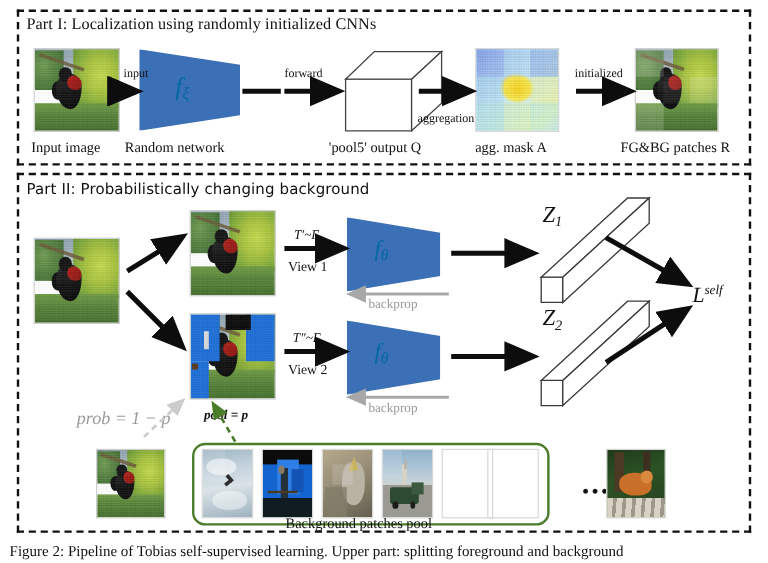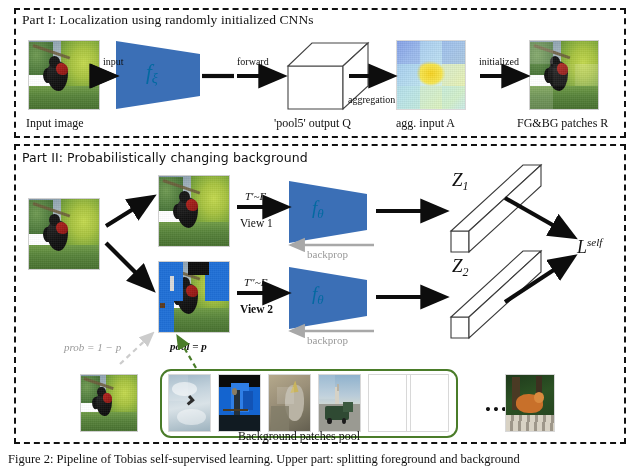--- a/index.html
+++ b/index.html
@@ -120,20 +120,21 @@
     <div class="bird-head"></div>
       <div class="bird-red"></div>
     <div class="noise"></div>
   </div>
   <div class="lbl cap" style="left:26px;top:116px;">Input image</div>
 
   <div class="trap" id="trap-xi"></div>
   <div class="trap-lbl" id="lbl-fxi">
     <span>f</span><span class="sub">ξ</span>
   </div>
+  <div class="lbl cap" style="left:104px;top:116px;">Random network</div>
 
   <div class="cube" style="left:286px;top:40px;">
     <svg width="86" height="72" viewBox="0 0 86 72">
       <g fill="#ffffff" stroke="#444" stroke-width="1.1">
         <polygon points="2,26 2,69 57,69 57,26"></polygon>
         <polygon points="2,26 26,3 82,3 57,26"></polygon>
         <polygon points="57,26 82,3 82,46 57,69"></polygon>
       </g>
     </svg>
   </div>
@@ -149,21 +150,21 @@
     <div style="position:absolute;left:0;top:0;width:33.3%;height:33.3%;background:rgba(120,150,230,.45);"></div>
     <div style="position:absolute;left:33.3%;top:0;width:33.3%;height:33.3%;background:rgba(150,195,240,.32);"></div>
     <div style="position:absolute;left:66.6%;top:0;width:33.4%;height:33.3%;background:rgba(105,140,225,.42);"></div>
     <div style="position:absolute;left:0;top:33.3%;width:33.3%;height:33.3%;background:rgba(140,200,235,.30);"></div>
     <div style="position:absolute;left:66.6%;top:33.3%;width:33.4%;height:33.3%;background:rgba(235,235,140,.38);"></div>
     <div style="position:absolute;left:0;top:66.6%;width:33.3%;height:33.4%;background:rgba(150,215,215,.35);"></div>
     <div style="position:absolute;left:33.3%;top:66.6%;width:33.3%;height:33.4%;background:rgba(205,235,170,.40);"></div>
     <div style="position:absolute;left:66.6%;top:66.6%;width:33.4%;height:33.4%;background:rgba(165,225,205,.35);"></div>
     <div class="noise" style="opacity:.30;"></div>
   </div>
-  <div class="lbl cap" style="left:396px;top:116px;">agg. input A</div>
+  <div class="lbl cap" style="left:396px;top:116px;">agg. mask A</div>
 
   <div class="photo" style="left:529px;top:40px;width:70px;height:70px;">
     <div class="sky"></div>
       <div class="leafL"></div>
       <div class="foliage"></div>
     <div class="grass"></div>
       <div class="branch"></div>
     <div class="bird-tail"></div>
       <div class="bird-body"></div>
     <div class="bird-head"></div>
@@ -234,21 +235,21 @@
     <span>f</span><span class="sub">θ</span>
   </div>
   <div class="trap" id="trap-t2"></div>
   <div class="trap-lbl" id="lbl-ft2">
     <span>f</span><span class="sub">θ</span>
   </div>
 
   <div class="lbl cap ital" style="left:245px;top:190px;font-size:11px;">T′~Γ</div>
   <div class="lbl cap" style="left:240px;top:217px;font-size:11.5px;">View 1</div>
   <div class="lbl cap ital" style="left:244px;top:276px;font-size:11px;">T″~Γ</div>
-  <div class="lbl cap" style="left:240px;top:303px;font-size:11.5px;font-weight:bold;">View 2</div>
+  <div class="lbl cap" style="left:240px;top:303px;font-size:11.5px;">View 2</div>
 
   <div class="lbl cap grey" style="left:307px;top:248px;font-size:11px;">backprop</div>
   <div class="lbl cap grey" style="left:307px;top:334px;font-size:11px;">backprop</div>
 
   <div class="prism" style="left:449px;top:163px;">
     <svg width="108" height="92" viewBox="0 0 108 92">
       <g fill="#ffffff" stroke="#3a3a3a" stroke-width="1.1">
         <polygon points="2,68 2,89 20,89 20,68"></polygon>
         <polygon points="2,68 74,2 92,2 20,68"></polygon>
         <polygon points="20,68 92,2 92,23 20,89"></polygon>
@@ -269,21 +270,21 @@
     </svg>
   </div>
   <div class="zlab" style="left:452px;top:255px;">
     <span>Z</span><span class="sub">2</span>
   </div>
 
   <div class="lbl" style="left:577px;top:236px;font-style:italic;font-size:18px;">
     <span>L</span><sup style="font-size:11px;">self</sup>
   </div>
 
-  <div class="lbl cap grey ital" style="left:64px;top:341px;font-size:11px;">prob = 1 − p</div>
+  <div class="lbl cap grey ital" style="left:64px;top:341px;font-size:15px;">prob = 1 − p</div>
   <div class="lbl cap ital" style="left:170px;top:340px;font-size:11px;font-weight:bold;">pool = p</div>
 
   <div class="photo" style="left:80px;top:374px;width:58px;height:58px;">
     <div class="sky"></div>
       <div class="leafL"></div>
       <div class="foliage"></div>
     <div class="grass"></div>
       <div class="branch"></div>
     <div class="bird-tail"></div>
       <div class="bird-body"></div>

